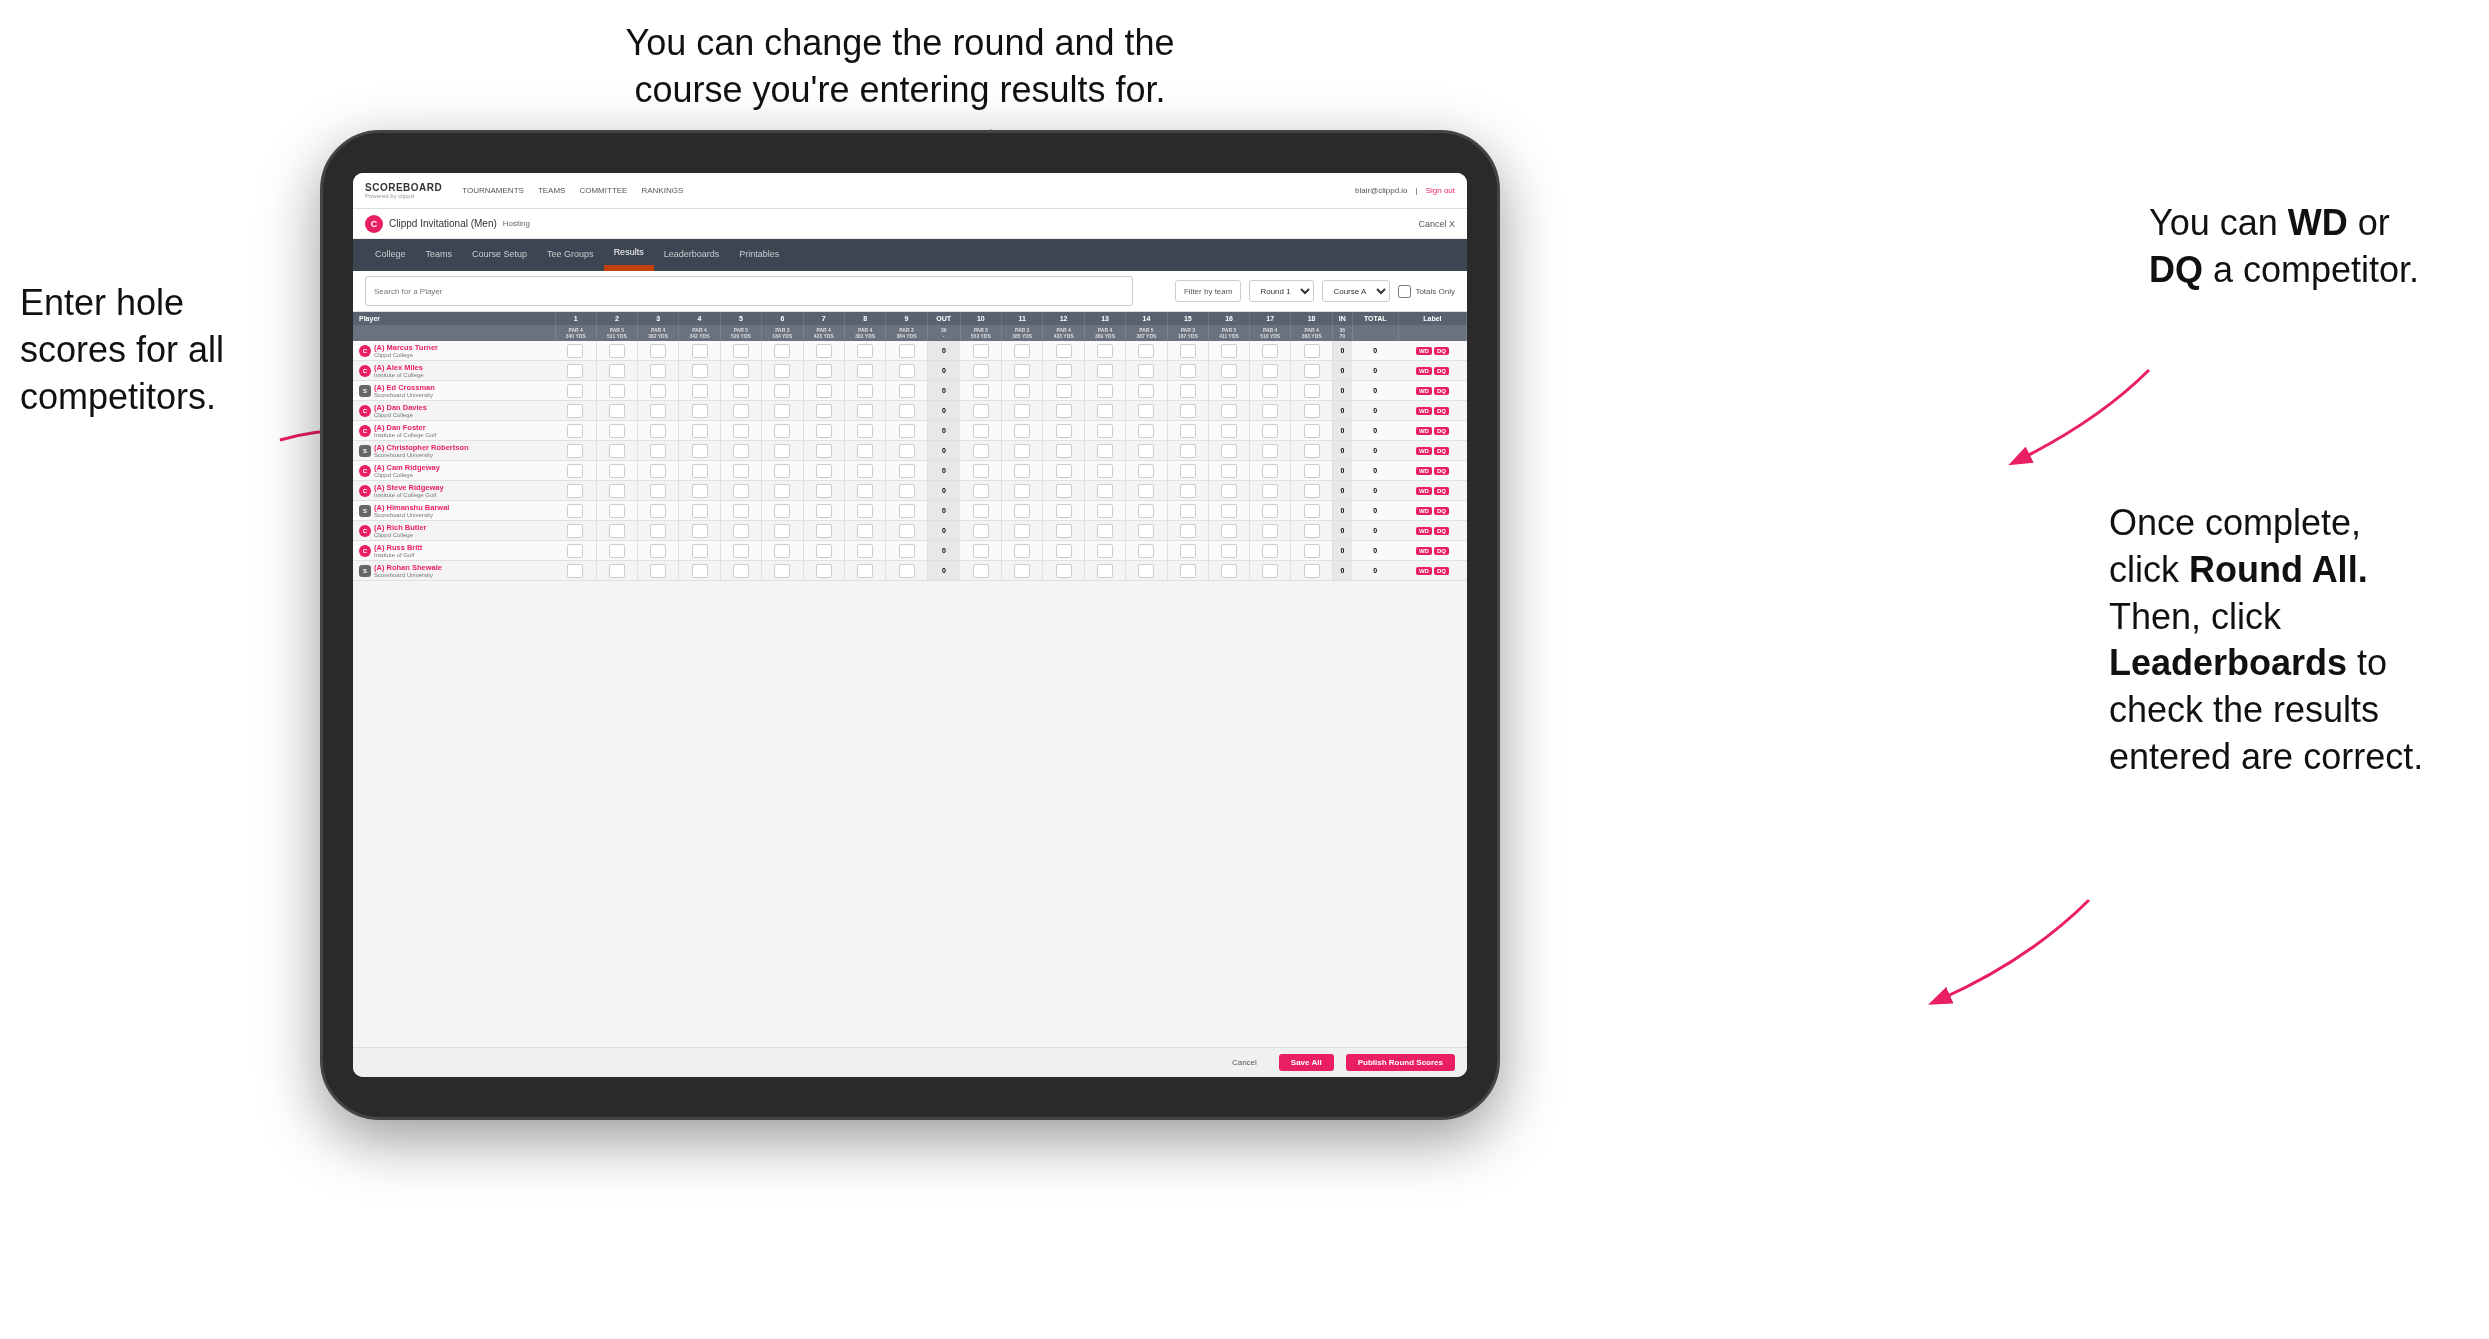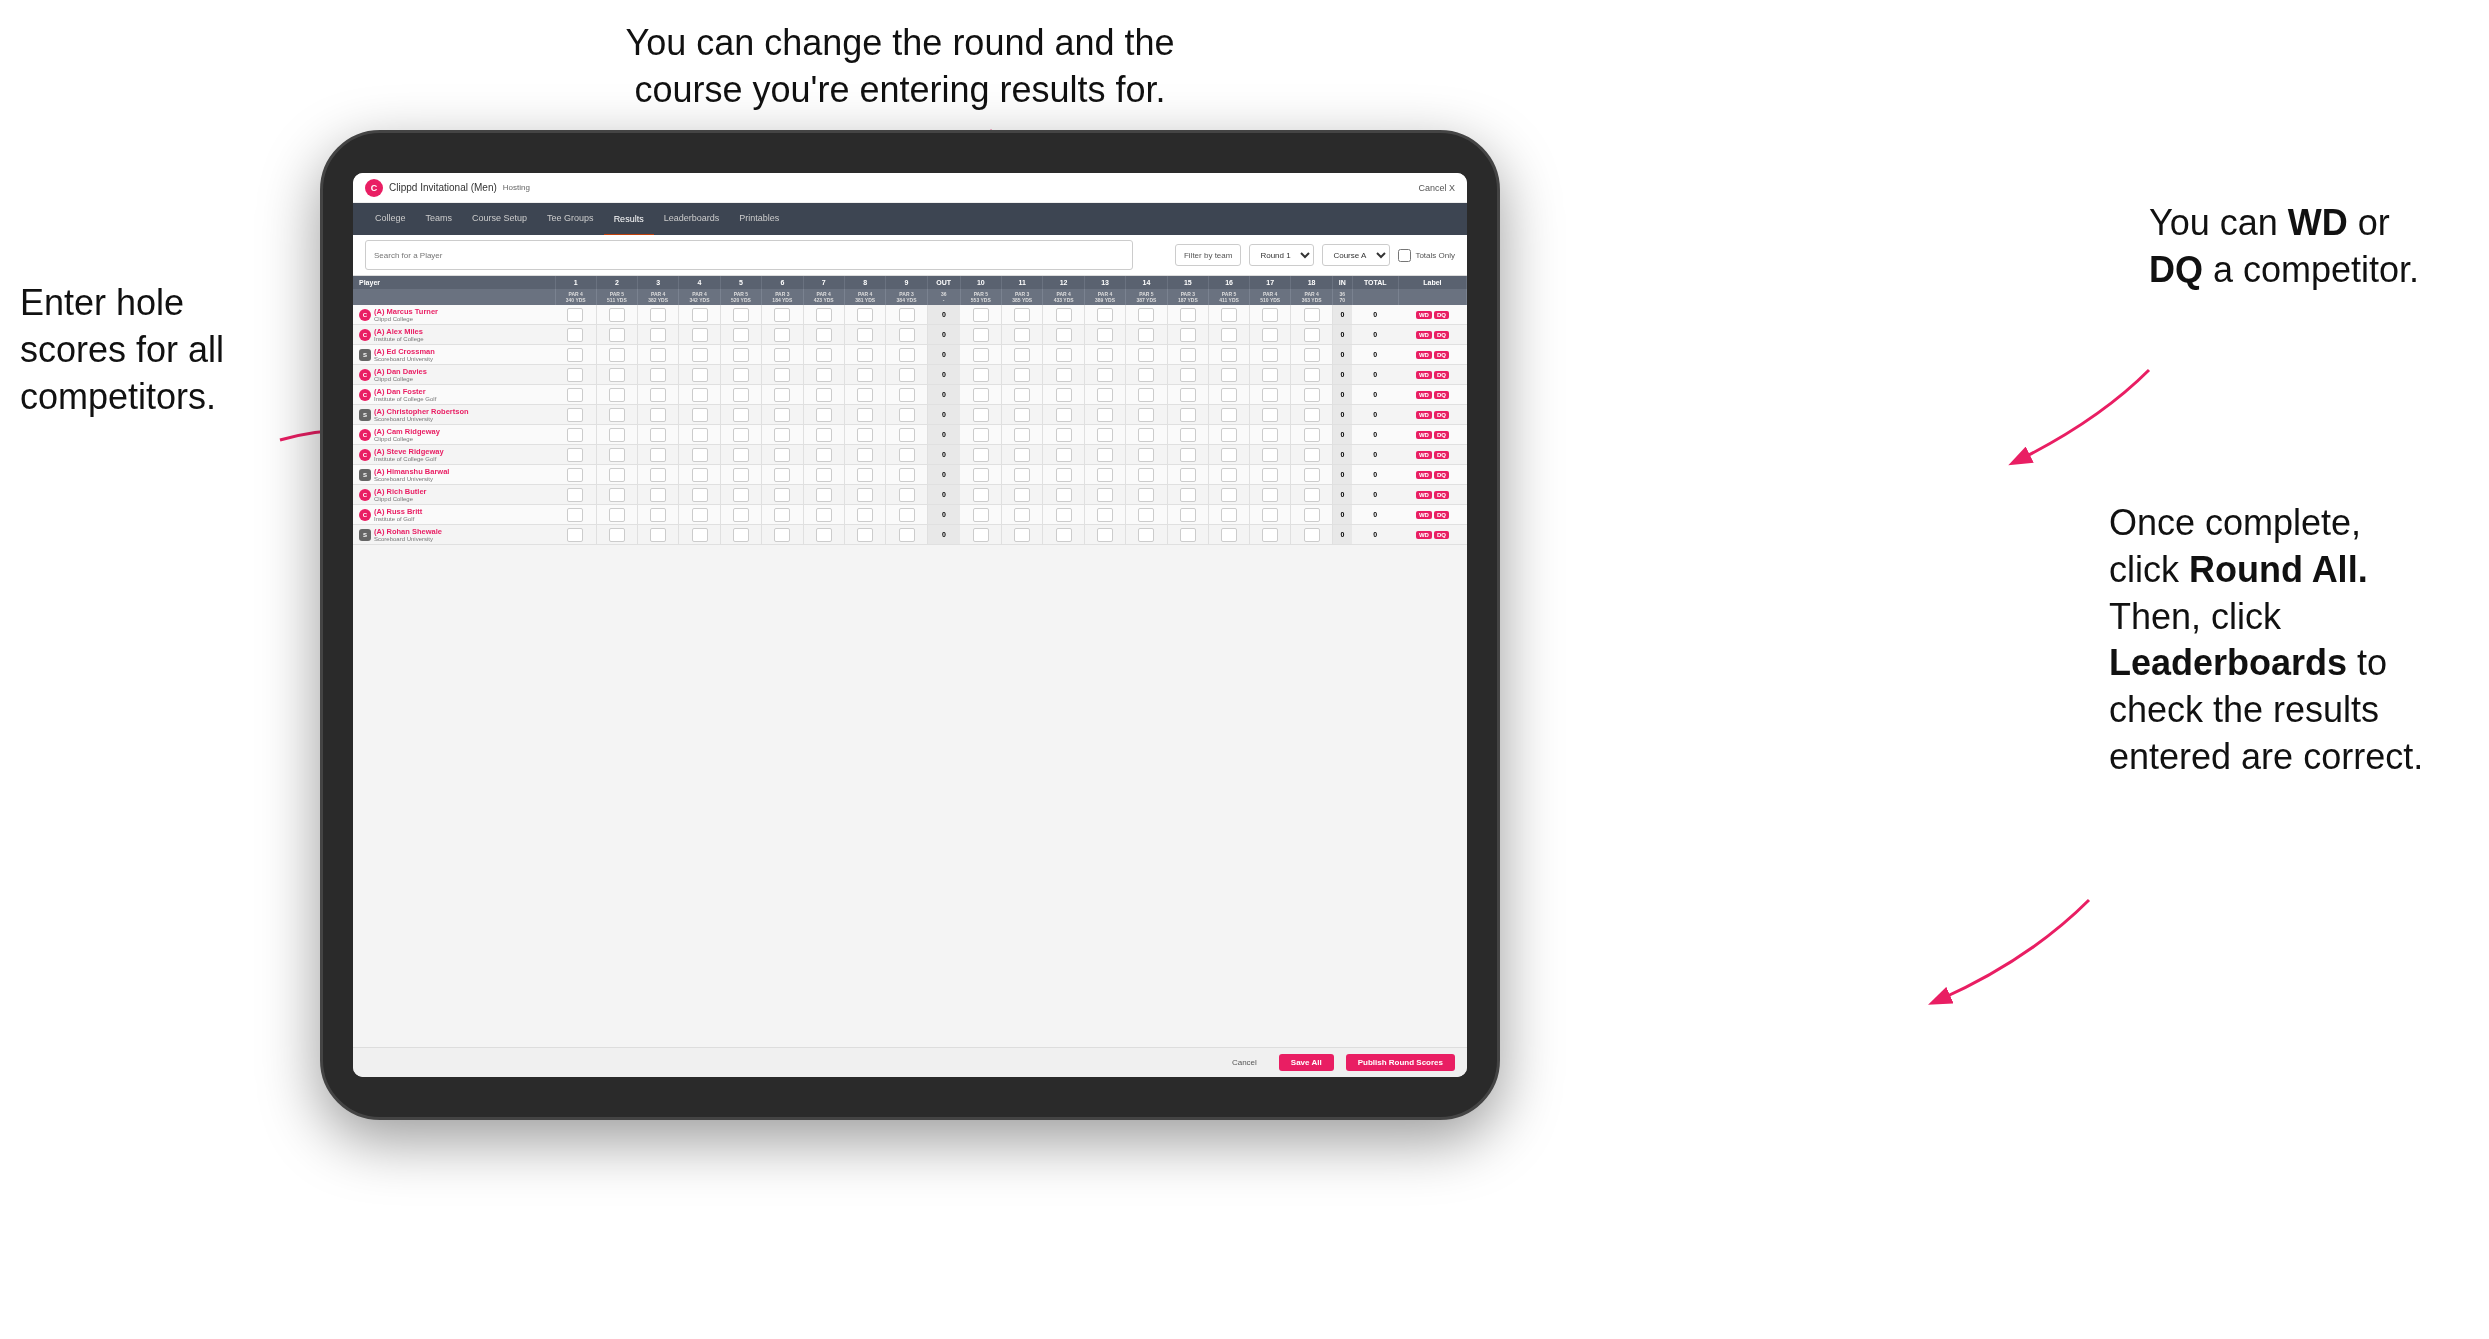--- a/index.html
+++ b/index.html
@@ -157,21 +157,21 @@
       display: flex;
       align-items: center;
       font-size: 9px;
       color: #ccc;
       cursor: pointer;
       border-bottom: 2px solid transparent;
     }
 
     .tab-item.active {
       color: #fff;
-      border-bottom: 1px solid #c2410c;
+      border-bottom: 6px solid #c2410c;
     }
 
     
     .toolbar {
       background: #ffffff;
       display: flex;
       align-items: center;
       padding: 5px 12px;
       border-bottom: 1px solid #ddd;
       gap: 8px;
@@ -484,20 +484,37 @@
       <marker id="arrowhead4" markerWidth="8" markerHeight="6" refX="4" refY="3" orient="auto">
         <polygon points="0 0, 8 3, 0 6" fill="#e91e63"></polygon>
       </marker>
     </defs>
   <path d="M 180 20 Q 120 80 30 120" stroke="#e91e63" stroke-width="3" fill="none" marker-end="url(#arrowhead4)"></path>
 </svg>
 
 <div class="tablet">
   <div class="tablet-screen">
 
+    <div class="top-nav">
+      <div class="scoreboard-logo">
+        <span class="sb-title">SCOREBOARD</span>
+        <span class="sb-sub">Powered by clippd</span>
+      </div>
+      <div class="top-nav-links">
+        <a>TOURNAMENTS</a>
+        <a>TEAMS</a>
+        <a>COMMITTEE</a>
+        <a>RANKINGS</a>
+      </div>
+      <div class="top-nav-right">
+        <span>blair@clippd.io</span>
+        <span>|</span>
+        <a style="color:#e91e63;text-decoration:none;">Sign out</a>
+      </div>
+    </div>
 
     <div class="sub-header">
       <div class="tournament-icon badge-c">C</div>
       <span class="tournament-name">Clippd Invitational (Men)</span>
       <span class="hosting-badge">Hosting</span>
       <span class="cancel-btn">Cancel X</span>
     </div>
 
     <div class="tab-nav">
       <div class="tab-item">College</div>

